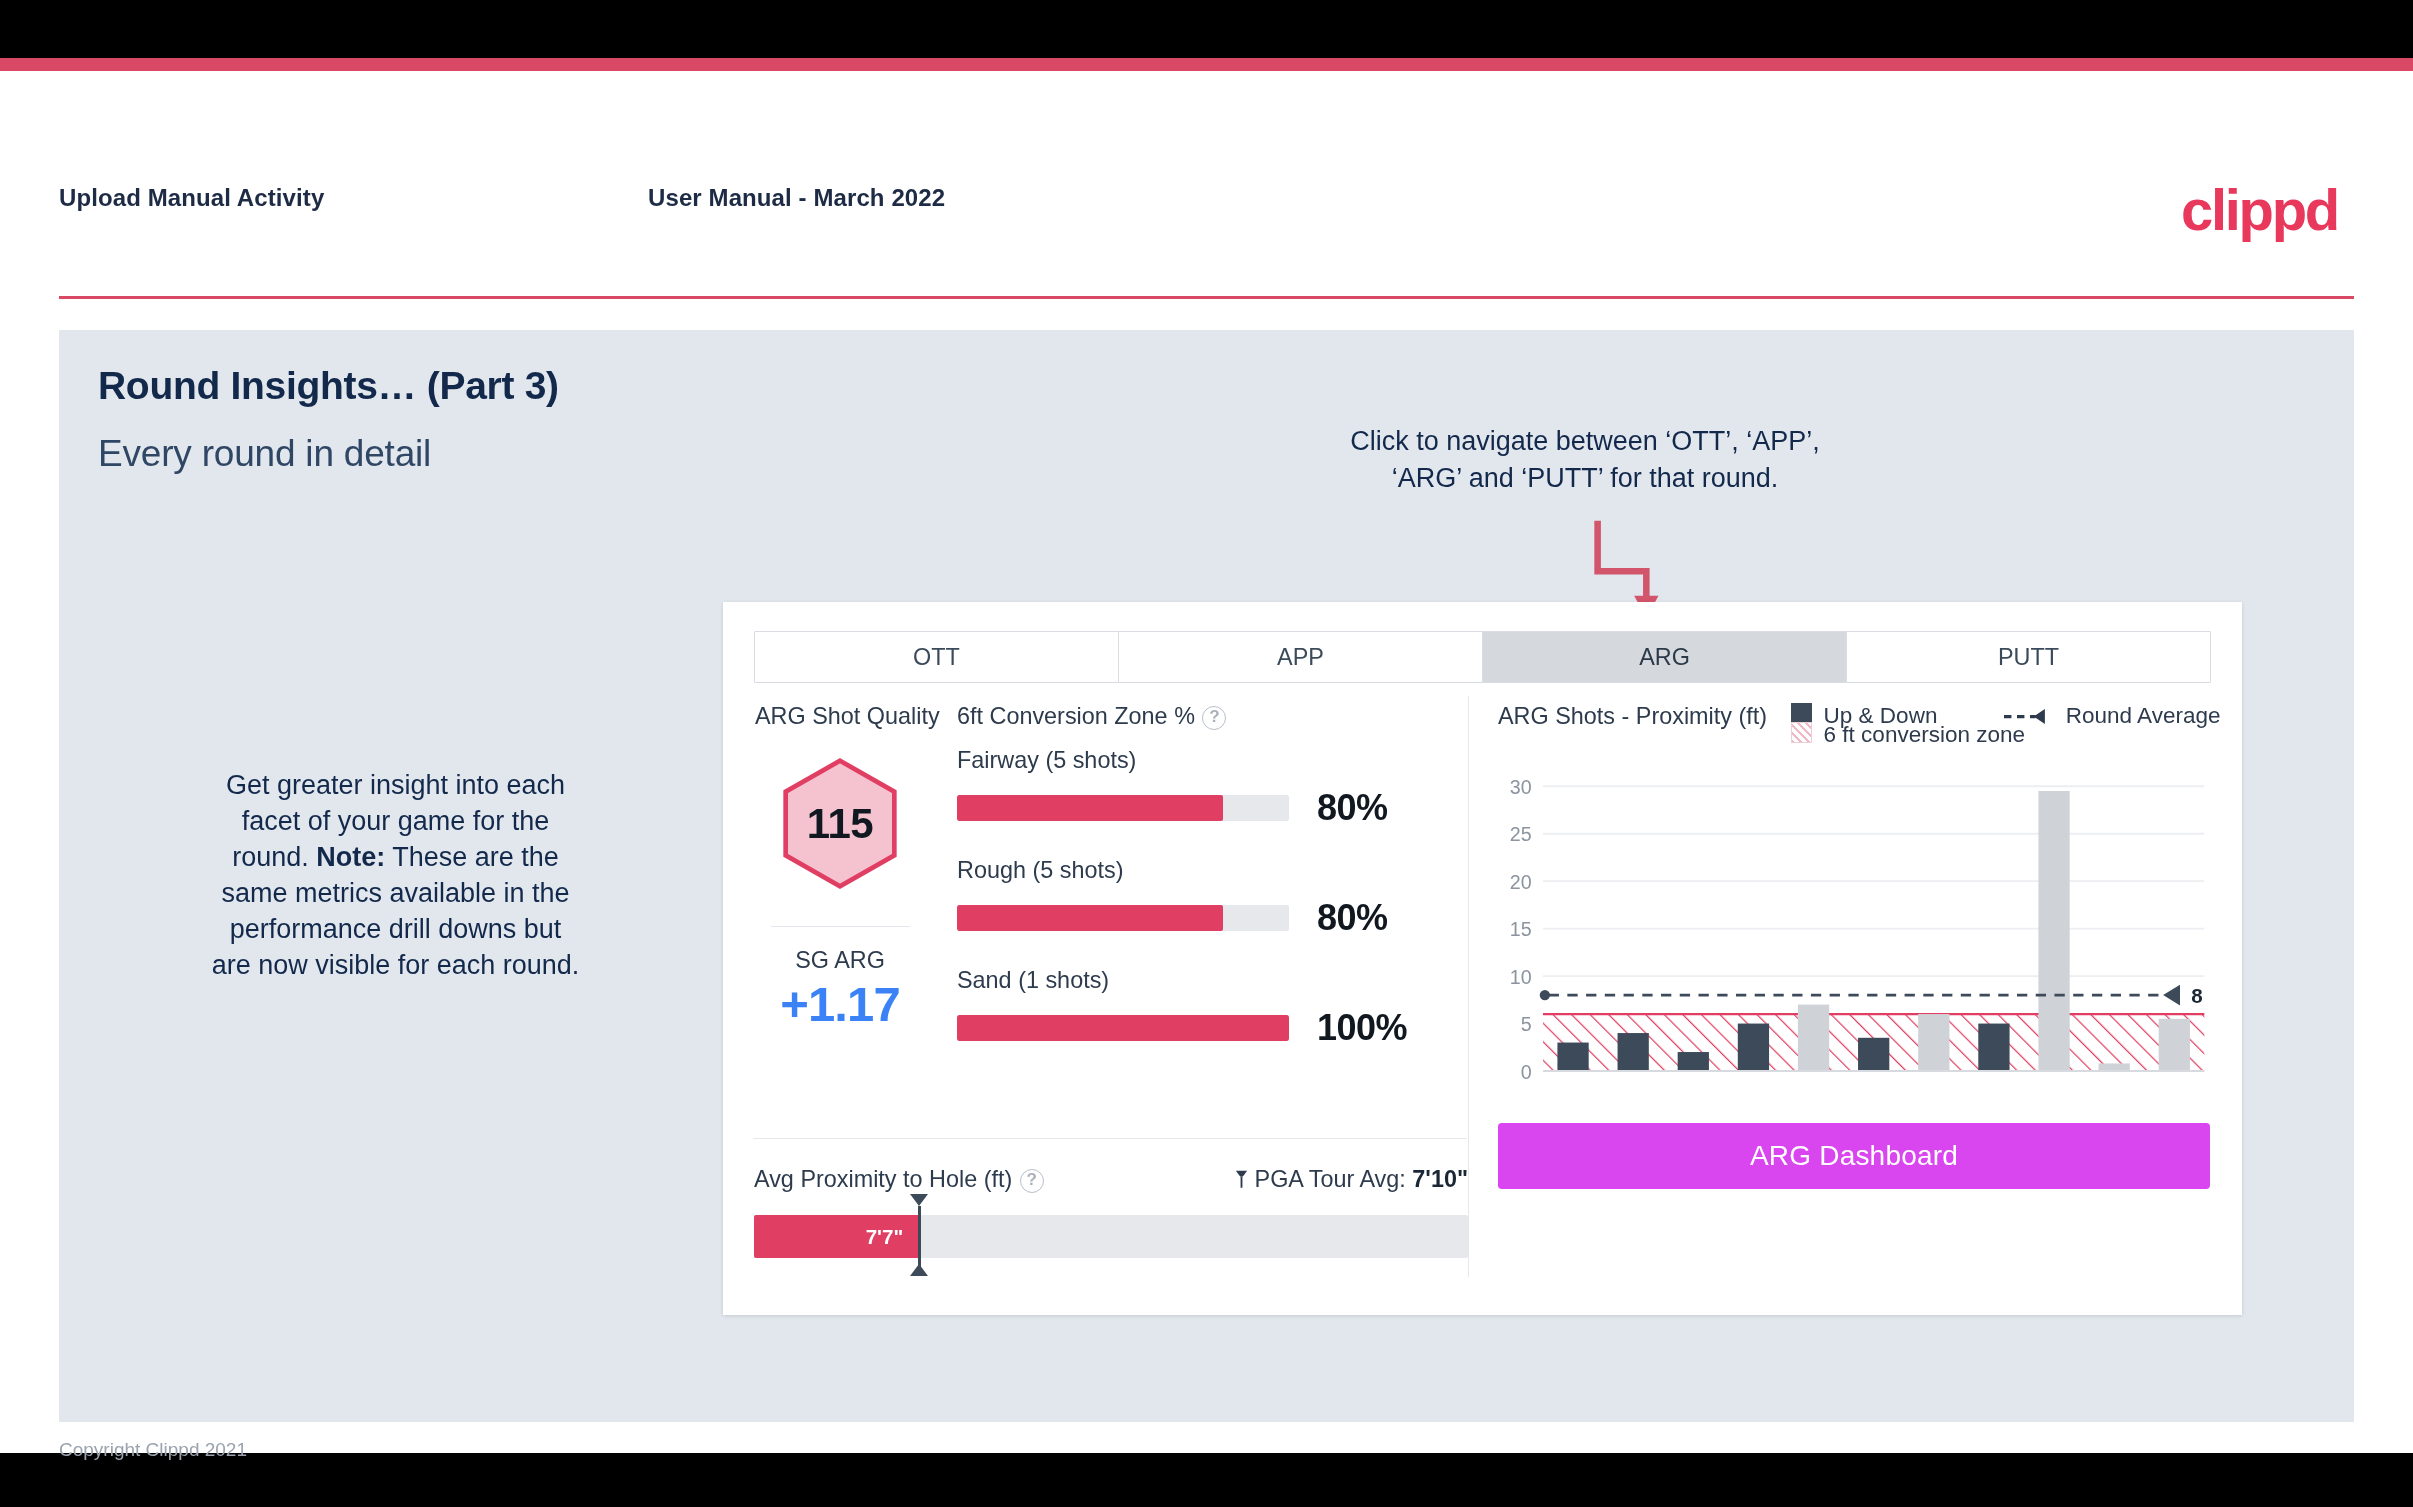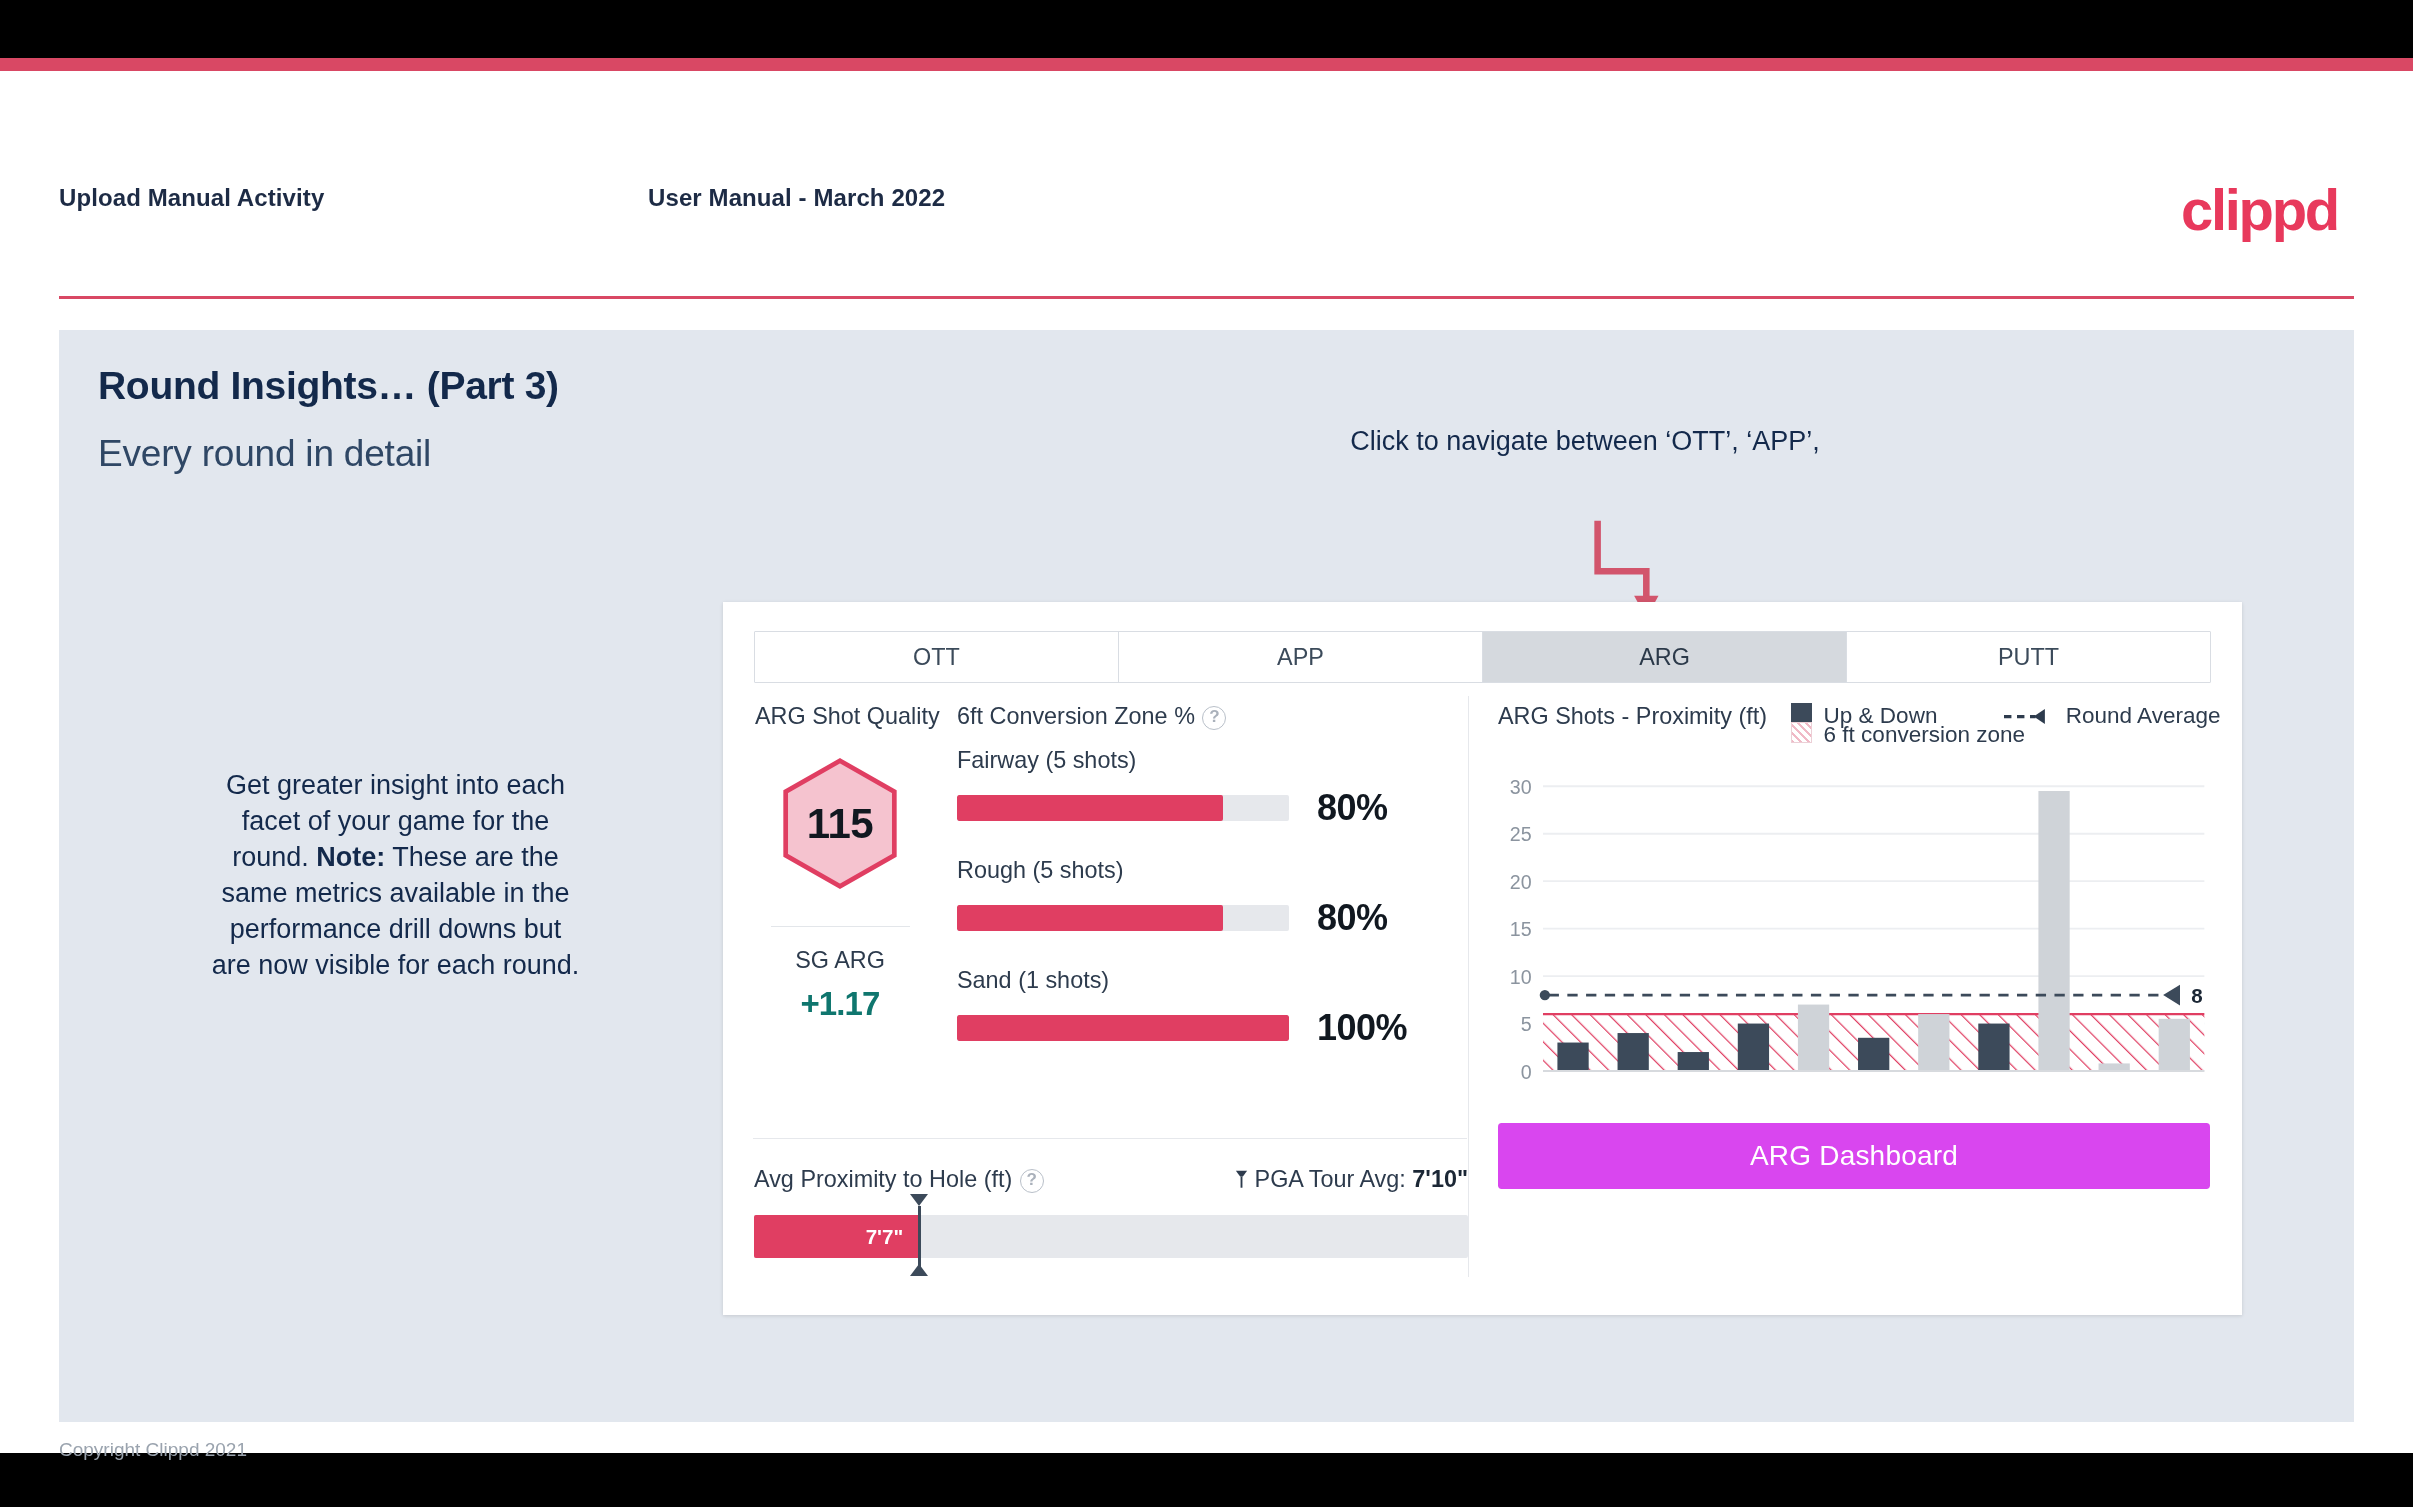--- a/index.html
+++ b/index.html
@@ -84,21 +84,21 @@
 
   .hexwrap { position: absolute; left: 28px; top: 155px; width: 178px; text-align: center; }
   .hex { position: relative; width: 120px; height: 133px; margin: 0 auto; }
   .hexnum {
     position: absolute; left: 0; top: 0; width: 120px; height: 133px;
     display: flex; align-items: center; justify-content: center;
     font-size: 42px; font-weight: 700; color: #111820; letter-spacing: -0.5px;
   }
   .hexrule { width: 139px; height: 0.9px; background: #e3e6ea; margin: 36px auto 0; }
   .sg-label { margin-top: 20.6px; font-size: 23.4px; color: #2d3b4d; }
-  .sg-value { margin-top: 11px; font-size: 33px; font-weight: 700; color: #0f766e; letter-spacing: -0.9px; }
+  .sg-value { margin-top: 2px; font-size: 49px; font-weight: 700; color: #3b82f6; letter-spacing: -0.9px; }
 
   .convblock { position: absolute; left: 234px; top: 145px; width: 468px; }
   .conv-row { margin-bottom: 28px; }
   .conv-name { font-size: 23.4px; color: #2d3b4d; margin-bottom: 13px; }
   .conv-line { display: flex; align-items: center; }
   .conv-track { width: 332px; height: 26px; background: #e6e8ec; border-radius: 1.9px; overflow: hidden; }
   .conv-fill { height: 26px; background: #e03e62; border-radius: 1.9px; }
   .conv-pct { margin-left: 28px; font-size: 36px; font-weight: 700; color: #111820; letter-spacing: -0.5px; }
 
   .hrule { position: absolute; left: 30px; top: 536px; width: 714px; height: 0.9px; background: #e6e8ec; }
@@ -156,20 +156,21 @@
     <div class="logo">clippd</div>
     <div class="hdr-rule"></div>
 
     <div class="panel"></div>
 
     <div class="title1">Round Insights… (Part 3)</div>
     <div class="title2">Every round in detail</div>
 
     <div class="callout">
       <div>Click to navigate between ‘OTT’, ‘APP’,</div>
+      <div>‘ARG’ and ‘PUTT’ for that round.</div>
     </div>
 
     <svg class="arrow-svg" width="103" height="103" viewBox="0 0 110 110">
       <path d="M6,4 L6,58 L58,58 L58,88" fill="none" stroke="#d2556c" stroke-width="7"></path>
       <path d="M45,84 L71,84 L58,108 Z" fill="#d2556c"></path>
     </svg>
 
     <div class="blurb">
       <span>Get greater insight into each facet of your game for the round. </span><b>Note:</b><span> These are the same metrics available in the performance drill downs but are now visible for each round.</span>
     </div>

